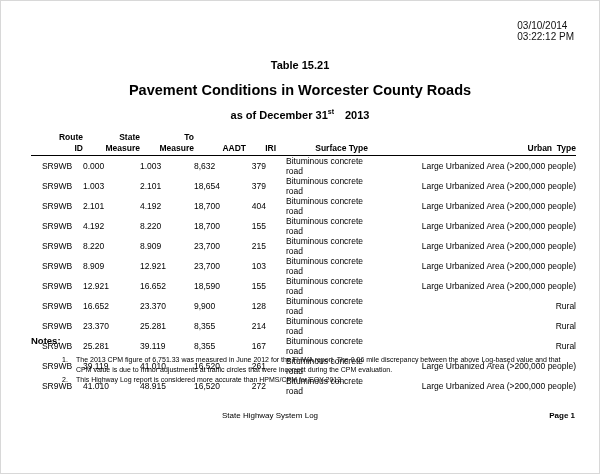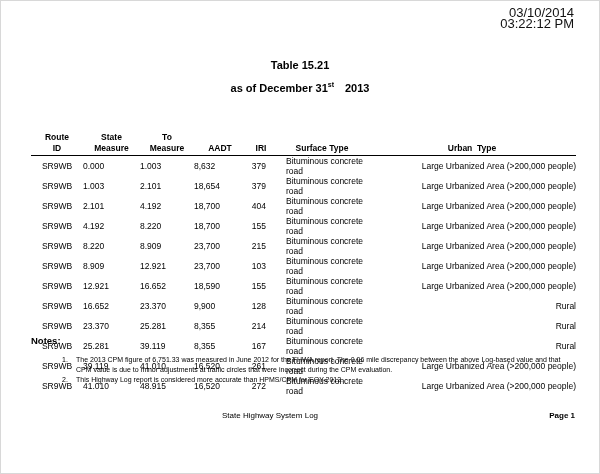--- a/index.html
+++ b/index.html
@@ -8,40 +8,40 @@
     background:#ffffff;
     font-family:"Liberation Sans",sans-serif;
     color:#000;
     position:relative;
     overflow:hidden;
     box-sizing:border-box;
     border:1px solid #d8d8d8;
   }
   
   .datetime{
-    position:absolute;top:6px;right:25px;
-    font-size:13px;line-height:11px;text-align:right;
+    position:absolute;top:19px;right:25px;
+    font-size:10px;line-height:11px;
     color:#111;
   }
   
   .title-block{position:absolute;top:58px;left:0;right:0;text-align:center;}
   .t-number{font-size:11px;font-weight:bold;margin:0 0 11px 0;}
   .t-main{font-size:14.5px;font-weight:bold;margin:0 0 11px 0;}
   .t-asof{font-size:11px;font-weight:bold;margin:0;}
   .t-asof sup{font-size:7px;vertical-align:super;line-height:0;}
   .t-asof .asof-post{margin-left:11px;}
   
   table{
     position:absolute;top:131px;left:30px;width:545px;
     border-collapse:collapse;table-layout:fixed;
   }
   thead tr{border-bottom:1.5px solid #000;}
   th{
     font-size:8.5px;font-weight:bold;vertical-align:bottom;
-    padding:0 0 2px 0;line-height:10.5px;text-align:center;margin-top:22px;
+    padding:0 0 2px 0;line-height:10.5px;text-align:right;margin-top:22px;
   }
   th .hl{white-space:pre;}
   td{font-size:8.5px;height:14.7px;padding:0;vertical-align:middle;}
   .c-route{text-align:center;}
   .c-num{padding-right:6px;}
   .c-iri{text-align:right;padding-right:10px;}
   .c-surface{text-align:left;padding-left:10px;}
   .c-urban{text-align:right;padding-left:6px;}
   
   .notes{position:absolute;top:334px;left:30px;right:25px;}
@@ -57,20 +57,21 @@
 </head>
 <body>
 
 <div class="datetime">
   <div>03/10/2014</div>
   <div>03:22:12 PM</div>
 </div>
 
 <div class="title-block">
   <p class="t-number">Table 15.21</p>
+  <p class="t-main">Pavement Conditions in Worcester County Roads</p>
   <p class="t-asof"><span>as of December 31</span><sup>st</sup><span class="asof-post">2013</span></p>
 </div>
 
 <table>
   <colgroup>
     <col style="width:52px">
       <col style="width:57px">
       <col style="width:54px">
     <col style="width:52px">
       <col style="width:30px">

